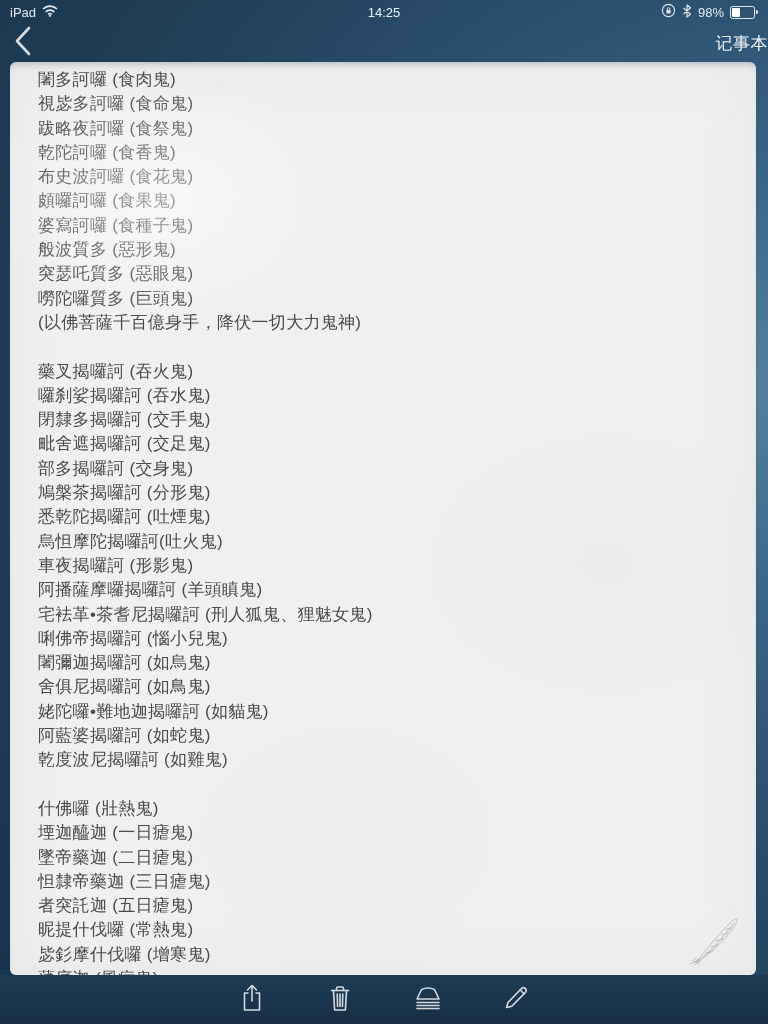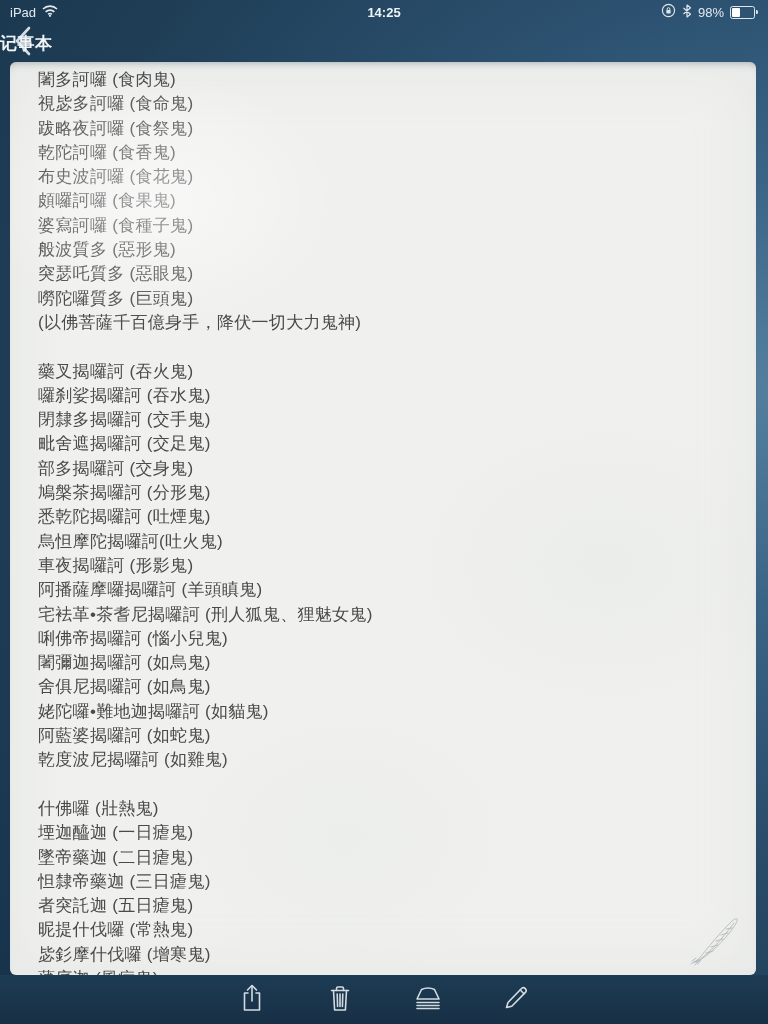--- a/index.html
+++ b/index.html
@@ -16,33 +16,33 @@
   
   .status-bar{
     position:absolute;top:0;left:0;right:0;height:24px;
     display:flex;align-items:center;justify-content:space-between;
     padding:0 10px;box-sizing:border-box;
     color:#e3eaef;font-size:13px;
   }
   .sb-left,.sb-right{display:flex;align-items:center;gap:6px;}
   .sb-time{
     position:absolute;left:0;right:0;text-align:center;
-    font-weight:bold;font-size:13px;color:#eef3f6;pointer-events:none;
+    font-weight:normal;font-size:13px;color:#eef3f6;pointer-events:none;
   }
   .battery-shell{position:relative;width:23px;height:11px;border:1px solid #dfe6ea;border-radius:2.5px;}
   .battery-fill{position:absolute;left:1px;top:1px;bottom:1px;background:#ffffff;border-radius:1px;}
   .battery-cap{width:2px;height:4px;background:#dfe6ea;border-radius:0 1.5px 1.5px 0;margin-left:1px;}
   
   .nav-bar{
     position:absolute;top:24px;left:0;right:0;height:38px;
     display:flex;align-items:center;
   }
   .nav-title{
-    position:absolute;left:0;right:0;text-align:left;
-    color:#f0f4f7;font-size:17px;font-weight:bold;letter-spacing:.5px;
+    position:absolute;left:0;right:0;text-align:right;
+    color:#f0f4f7;font-size:17px;font-weight:normal;letter-spacing:.5px;
   }
   .back-btn{position:absolute;left:12px;top:0;width:36px;height:38px;display:flex;align-items:center;cursor:pointer;}
   
   .paper{
     position:absolute;left:10px;top:62px;width:746px;height:913px;
     background:#f0f1ef;
     border-radius:6px;
     overflow:hidden;
     box-shadow:inset 0 7px 9px -7px rgba(10,30,45,.35),
                inset 0 0 60px rgba(190,196,198,.22);

